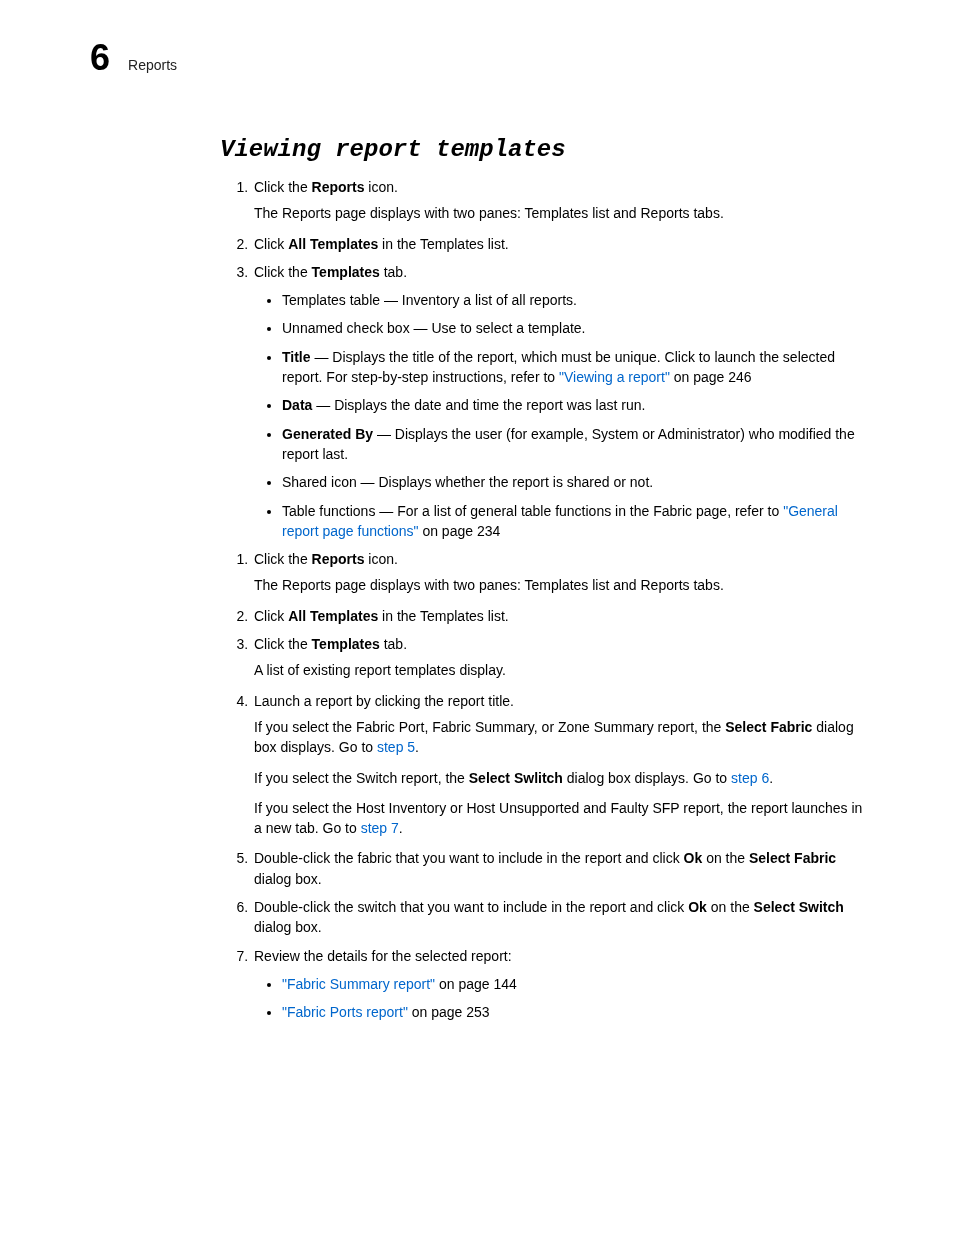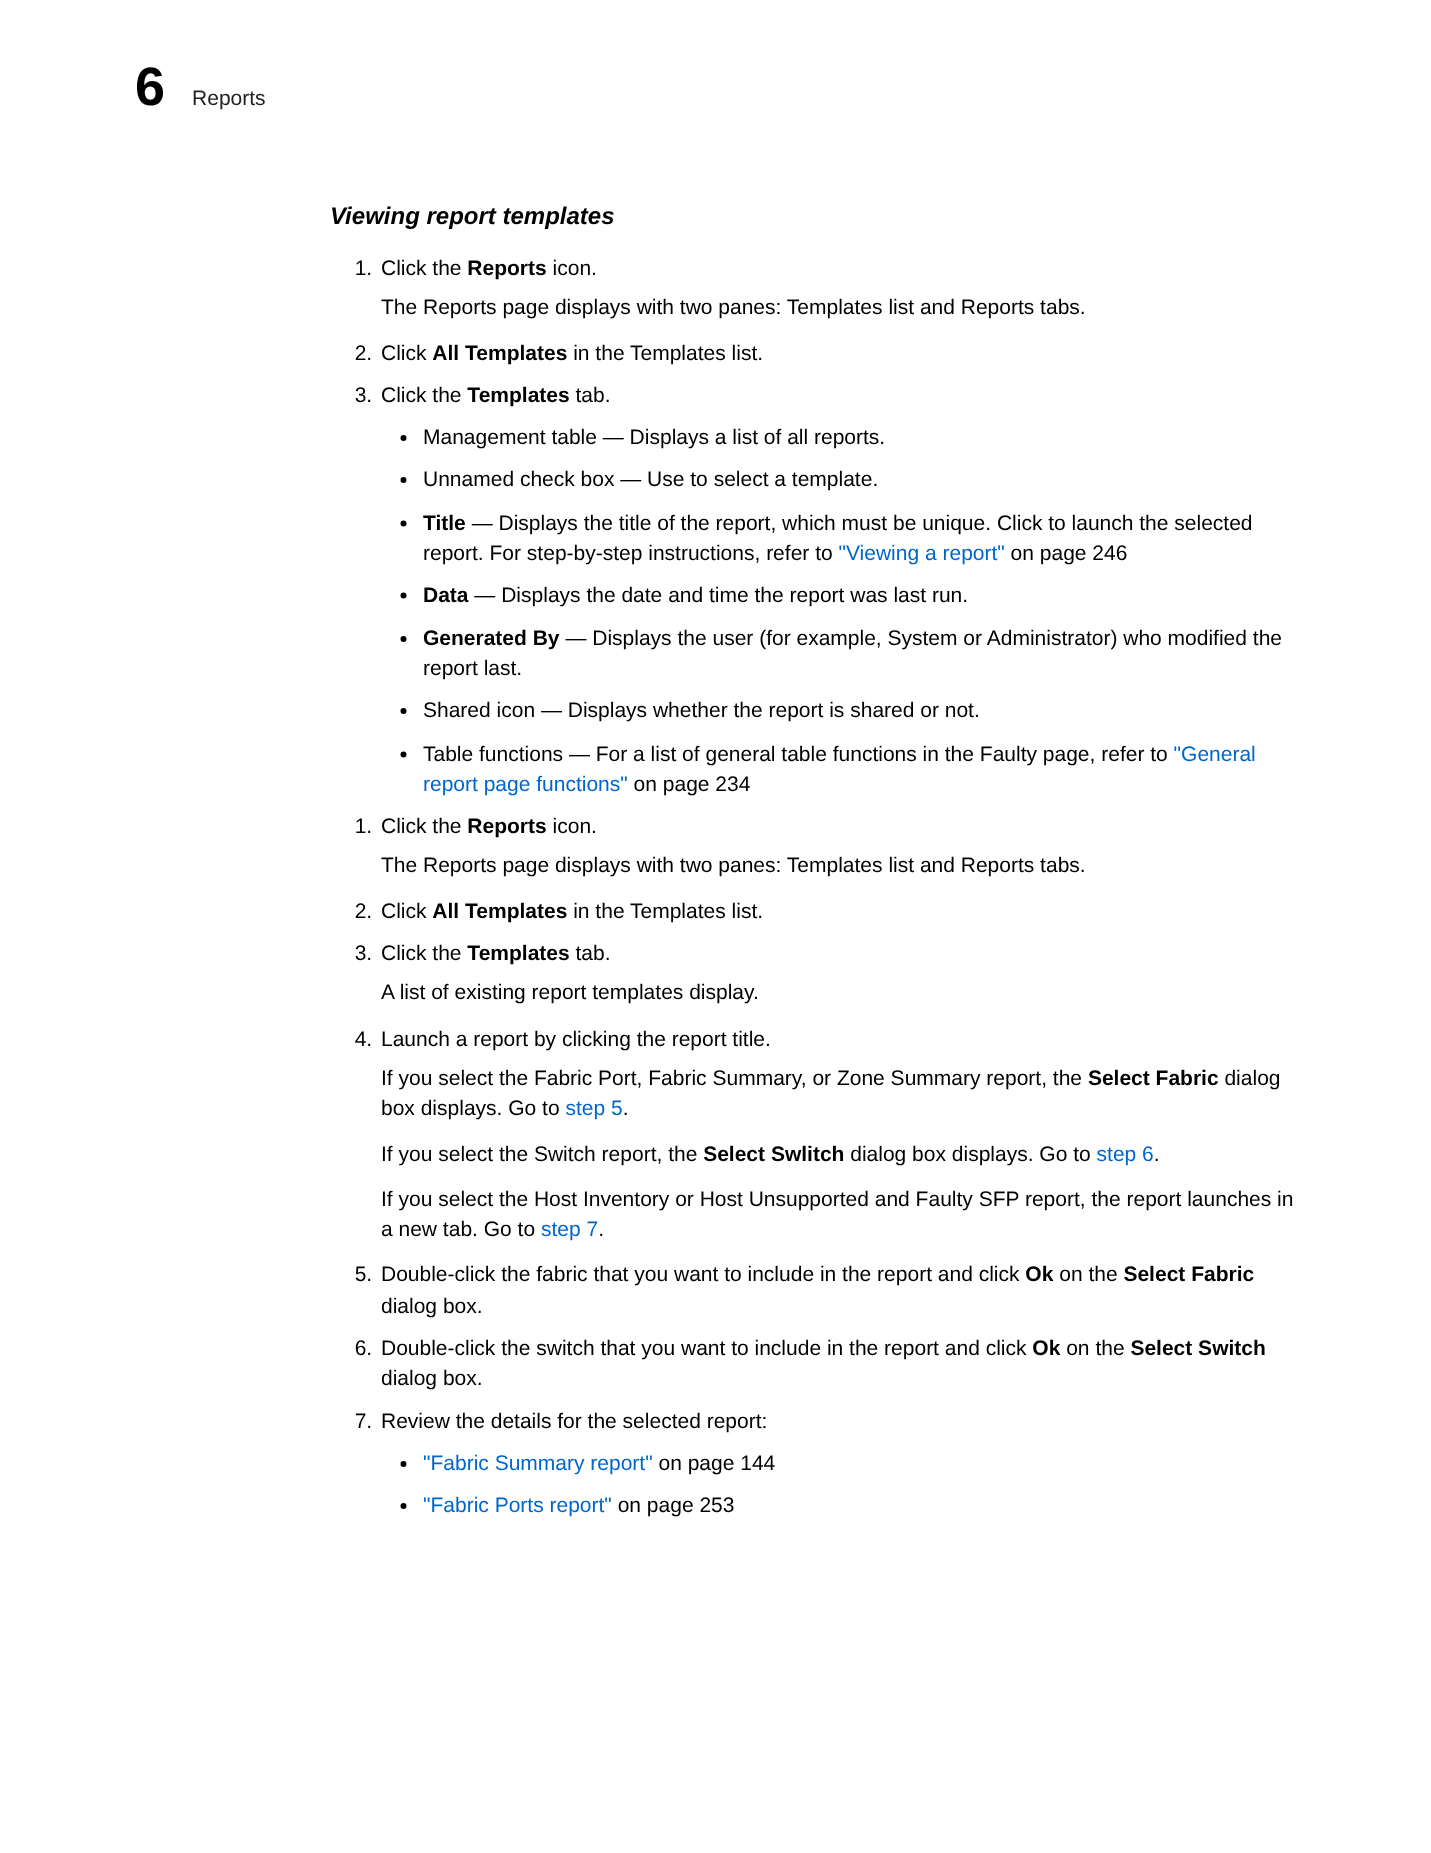--- a/index.html
+++ b/index.html
@@ -29,24 +29,24 @@
     line-height: 1;
   }
   .chaptitle {
     font-size: 14px;
     color: #222;
   }
   .content {
     margin-left: 130px;
   }
   .h2 {
-    font-family: Liberation Sans, sans-serif;
+    font-family: Liberation Mono, monospace;
     font-style: italic;
     font-weight: bold;
-    font-size: 16px;
+    font-size: 24px;
     margin: 0 0 14px 0;
     color: #000;
   }
   .para {
     margin: 0 0 16px 0;
     line-height: 1.45;
   }
   ol.numlist {
     list-style: decimal;
     padding-left: 32px;
@@ -93,34 +93,34 @@
       <li>
         <span>Click the </span><span class="b">Reports</span><span> icon.</span>
         <div class="sub">The Reports page displays with two panes: Templates list and Reports tabs.</div>
       </li>
       <li>
         <span>Click </span><span class="b">All Templates</span><span> in the Templates list.</span>
       </li>
       <li>
         <span>Click the </span><span class="b">Templates</span><span> tab.</span>
         <ul class="bullets">
-          <li>Management table — Displays a list of all reports.</li>
+          <li>Templates table — Inventory a list of all reports.</li>
           <li>Unnamed check box — Use to select a template.</li>
           <li>
             <span class="b">Title</span><span> — Displays the title of the report, which must be unique. Click to launch the selected report. For step-by-step instructions, refer to </span><span class="link">"Viewing a report"</span><span> on page 246</span>
           </li>
           <li>
             <span class="b">Data</span><span> — Displays the date and time the report was last run.</span>
           </li>
           <li>
             <span class="b">Generated By</span><span> — Displays the user (for example, System or Administrator) who modified the report last.</span>
           </li>
           <li>Shared icon — Displays whether the report is shared or not.</li>
           <li>
-            <span>Table functions — For a list of general table functions in the Faulty page, refer to </span><span class="link">"General report page functions"</span><span> on page 234</span>
+            <span>Table functions — For a list of general table functions in the Fabric page, refer to </span><span class="link">"General report page functions"</span><span> on page 234</span>
           </li>
         </ul>
       </li>
     </ol>
 
 
     <ol class="numlist">
       <li>
         <span>Click the </span><span class="b">Reports</span><span> icon.</span>
         <div class="sub">The Reports page displays with two panes: Templates list and Reports tabs.</div>

